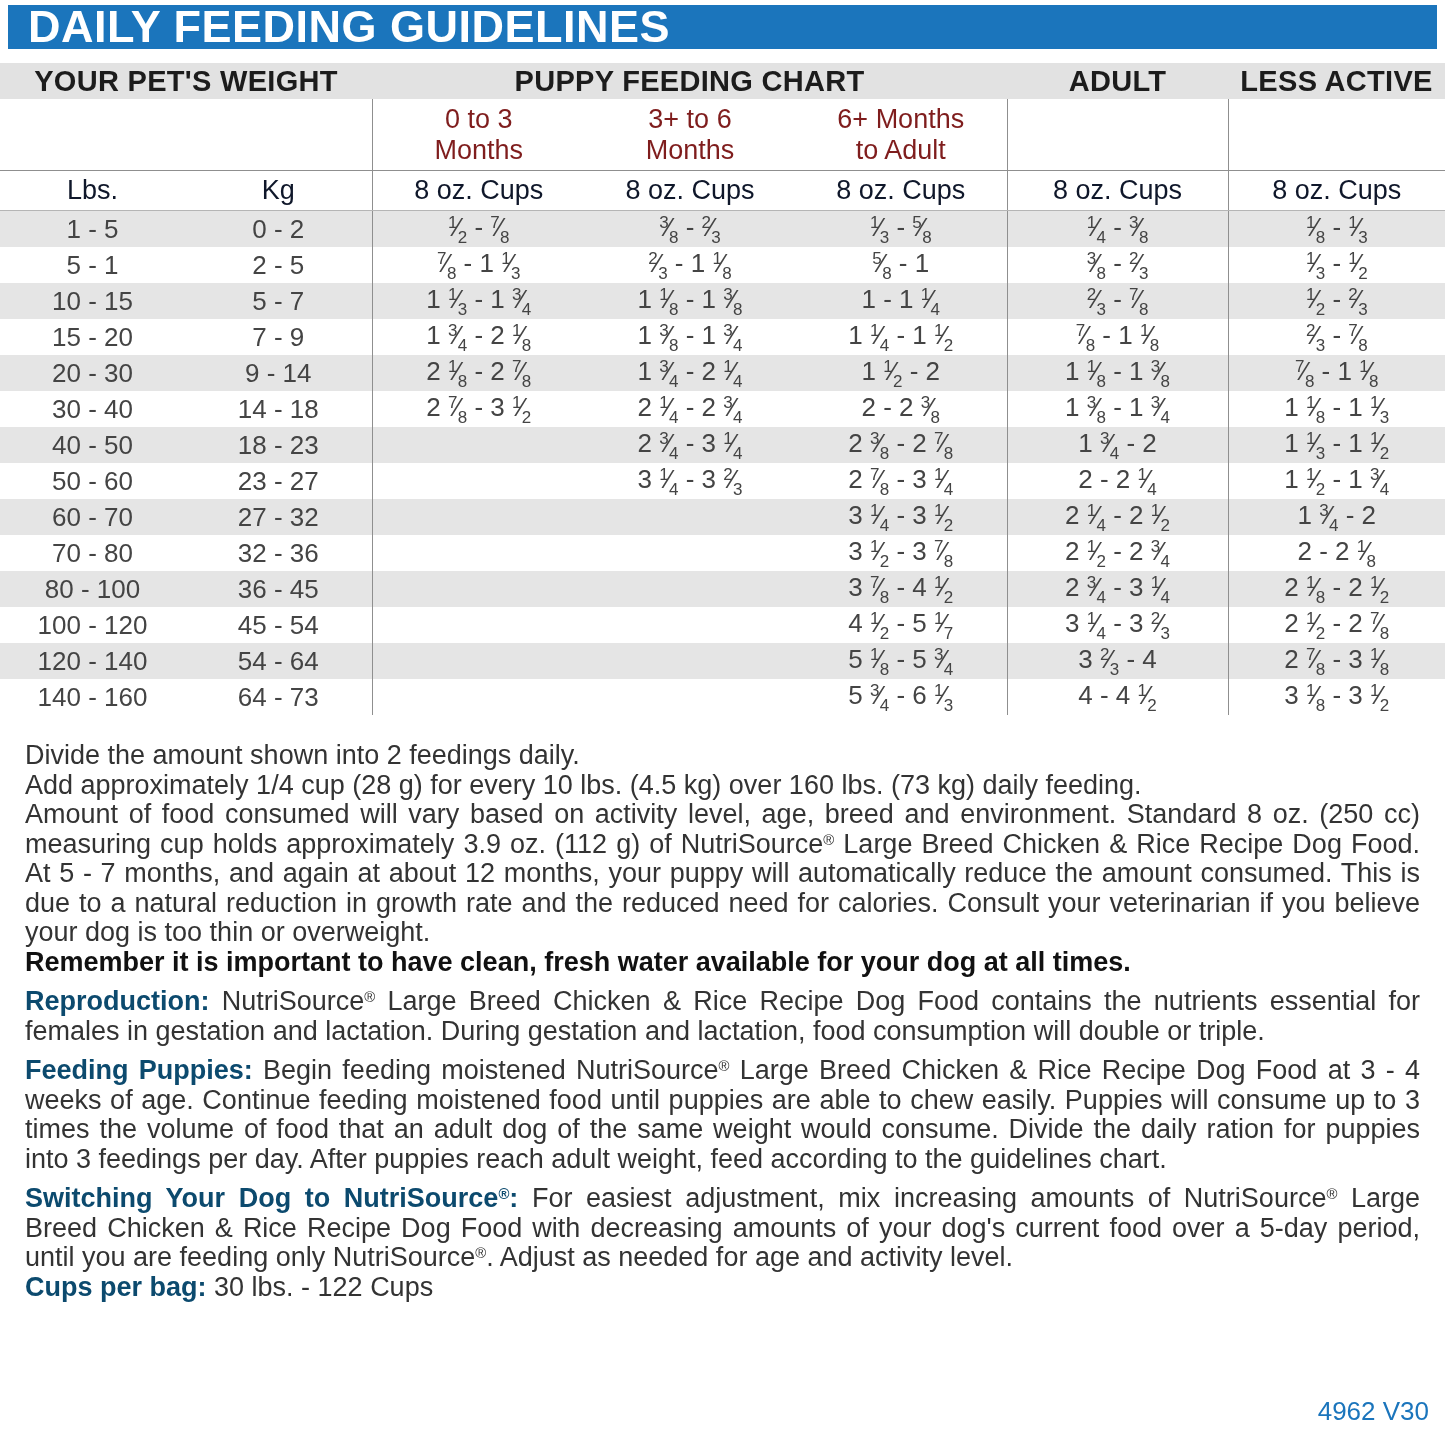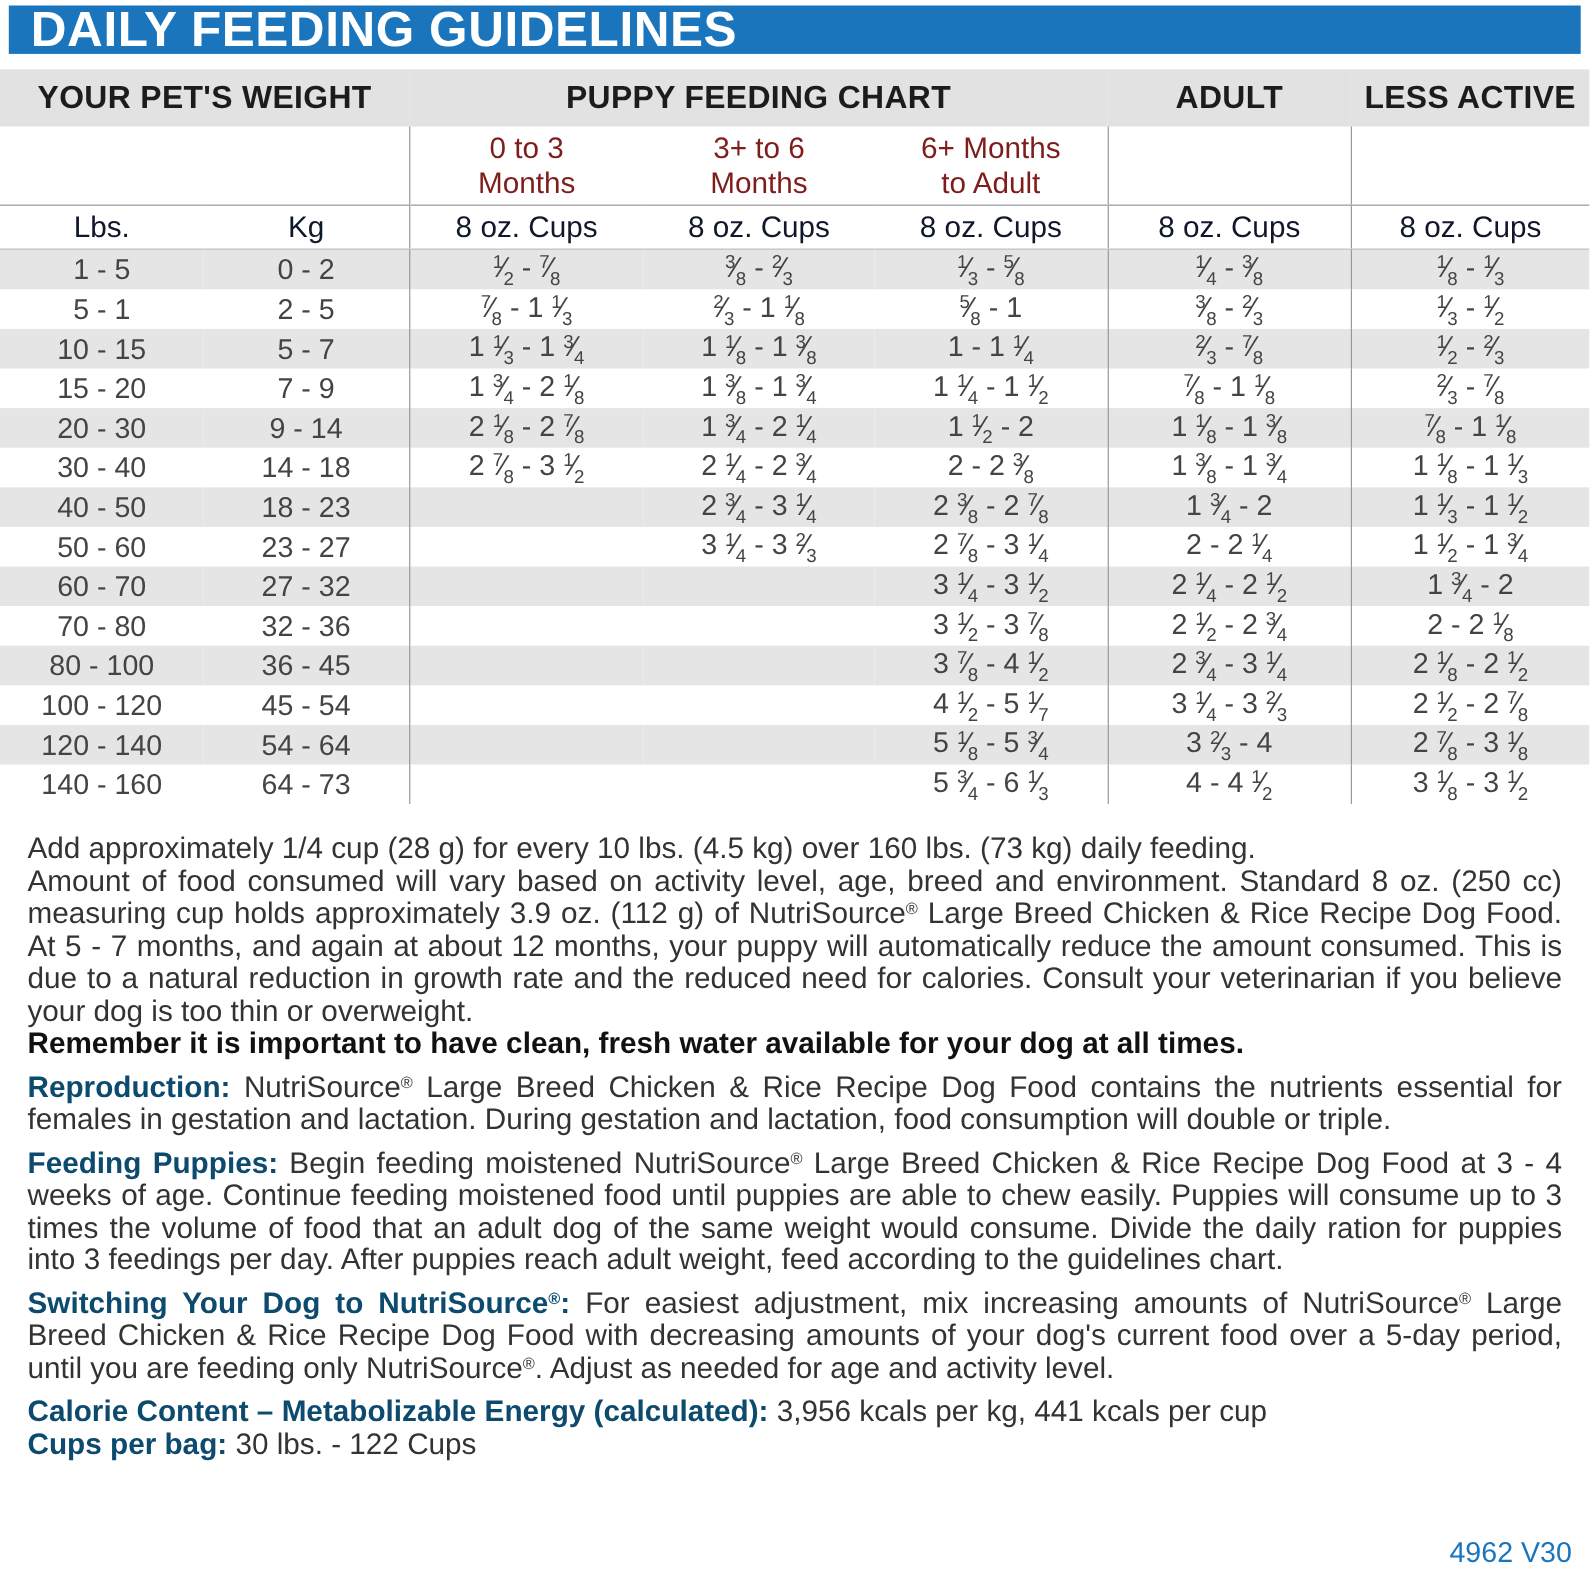--- a/index.html
+++ b/index.html
@@ -15,21 +15,21 @@
   .banner .title{
     margin-left:20px;color:#ffffff;font-size:45px;font-weight:bold;
     letter-spacing:0.5px;white-space:nowrap;
   }
   
   table.feed{
     width:1445px;margin-top:14px;border-collapse:collapse;table-layout:fixed;
   }
   table.feed td{padding:0;text-align:center;vertical-align:middle;}
   tr.group-row td{
-    height:52px;background:#e2e2e2;font-weight:bold;font-size:29px;color:#1c1c1c;
+    height:36px;background:#e2e2e2;font-weight:bold;font-size:29px;color:#1c1c1c;
     letter-spacing:0.3px;
   }
   tr.months-row td{
     height:71px;font-size:27px;line-height:1.12;color:#7f1d1d;
     white-space:pre-line;border-bottom:1px solid #8f8f8f;text-align:center;
   }
   tr.units-row td{
     height:39px;font-size:27px;color:#0f172a;border-bottom:1px solid #b5b5b5;
   }
   tr.data-row td{
@@ -224,23 +224,23 @@
         <td class="bl"></td>
         <td></td>
         <td>5 <span class="fr"><span class="fn">3</span><span class="fsl">⁄</span><span class="fd">4</span></span> - 6 <span class="fr"><span class="fn">1</span><span class="fsl">⁄</span><span class="fd">3</span></span></td>
         <td class="bl">4 - 4 <span class="fr"><span class="fn">1</span><span class="fsl">⁄</span><span class="fd">2</span></span></td>
         <td class="bl">3 <span class="fr"><span class="fn">1</span><span class="fsl">⁄</span><span class="fd">8</span></span> - 3 <span class="fr"><span class="fn">1</span><span class="fsl">⁄</span><span class="fd">2</span></span></td>
       </tr>
     </tbody>
 </table>
 
 <div class="notes">
+  <p>Divide the amount shown into 2 feedings daily.</p>
   <p>Add approximately 1/4 cup (28 g) for every 10 lbs. (4.5 kg) over 160 lbs. (73 kg) daily feeding.</p>
   <p class="just">Amount of food consumed will vary based on activity level, age, breed and environment. Standard 8 oz. (250 cc) measuring cup holds approximately 3.9 oz. (112 g) of NutriSource<sup class="reg">®</sup> Large Breed Chicken &amp; Rice Recipe Dog Food. At 5 - 7 months, and again at about 12 months, your puppy will automatically reduce the amount consumed. This is due to a natural reduction in growth rate and the reduced need for calories. Consult your veterinarian if you believe your dog is too thin or overweight.</p>
   <p class="boldline">Remember it is important to have clean, fresh water available for your dog at all times.</p>
   <p class="just gap"><span class="lead">Reproduction:</span> <span>NutriSource<sup class="reg">®</sup> Large Breed Chicken &amp; Rice Recipe Dog Food contains the nutrients essential for females in gestation and lactation. During gestation and lactation, food consumption will double or triple.</span></p>
   <p class="just gap"><span class="lead">Feeding Puppies:</span> <span>Begin feeding moistened NutriSource<sup class="reg">®</sup> Large Breed Chicken &amp; Rice Recipe Dog Food at 3 - 4 weeks of age. Continue feeding moistened food until puppies are able to chew easily. Puppies will consume up to 3 times the volume of food that an adult dog of the same weight would consume. Divide the daily ration for puppies into 3 feedings per day. After puppies reach adult weight, feed according to the guidelines chart.</span></p>
   <p class="just gap"><span class="lead">Switching Your Dog to NutriSource<sup class="reg">®</sup>:</span> <span>For easiest adjustment, mix increasing amounts of NutriSource<sup class="reg">®</sup> Large Breed Chicken &amp; Rice Recipe Dog Food with decreasing amounts of your dog's current food over a 5-day period, until you are feeding only NutriSource<sup class="reg">®</sup>. Adjust as needed for age and activity level.</span></p>
-  <p class="gap"><span class="lead">Calorie Content – Metabolizable Energy (calculated):</span> <span>3,956 kcals per kg, 441 kcals per cup</span></p>
   <p><span class="lead">Cups per bag:</span> <span>30 lbs. - 122 Cups</span></p>
 </div>
 
 <div class="code">4962 V30</div>
 
 </body></html>

